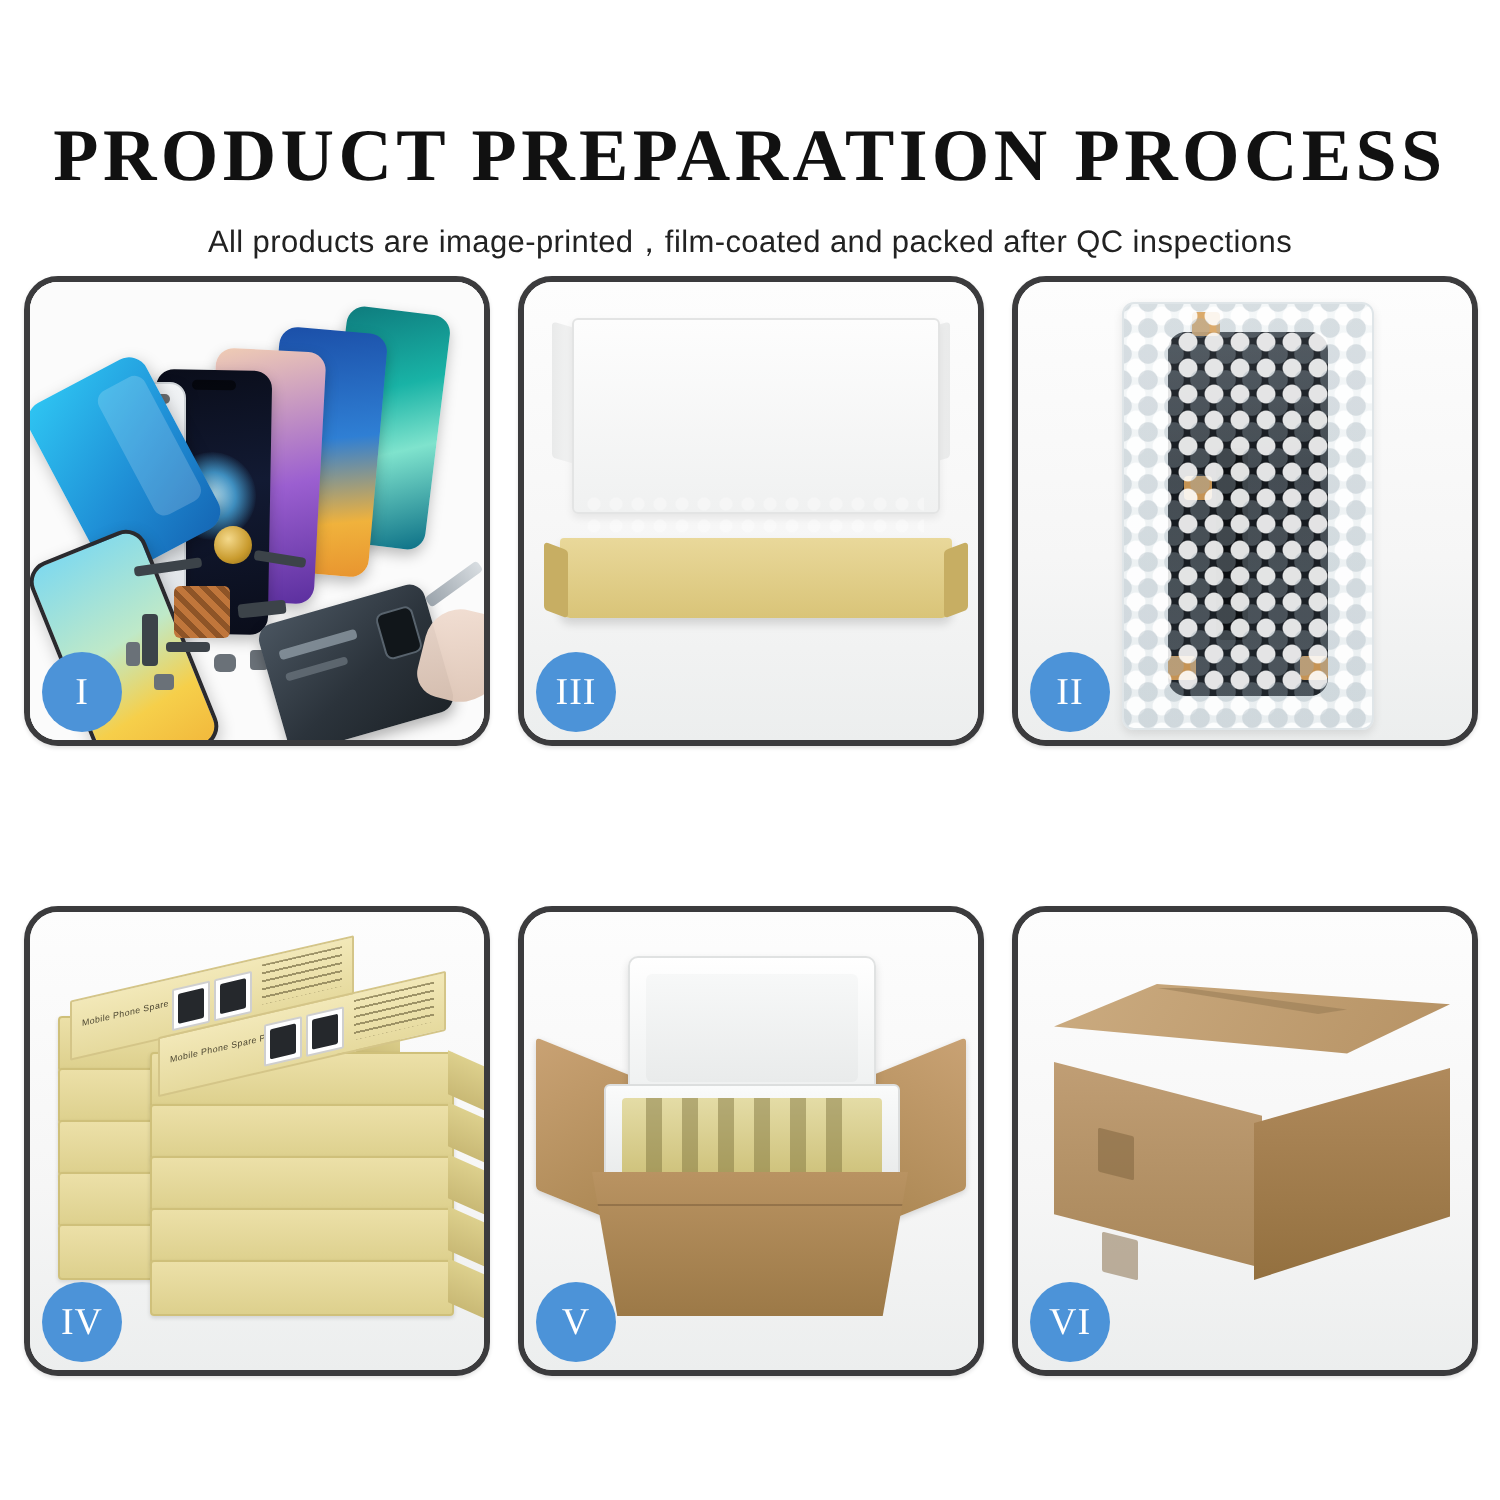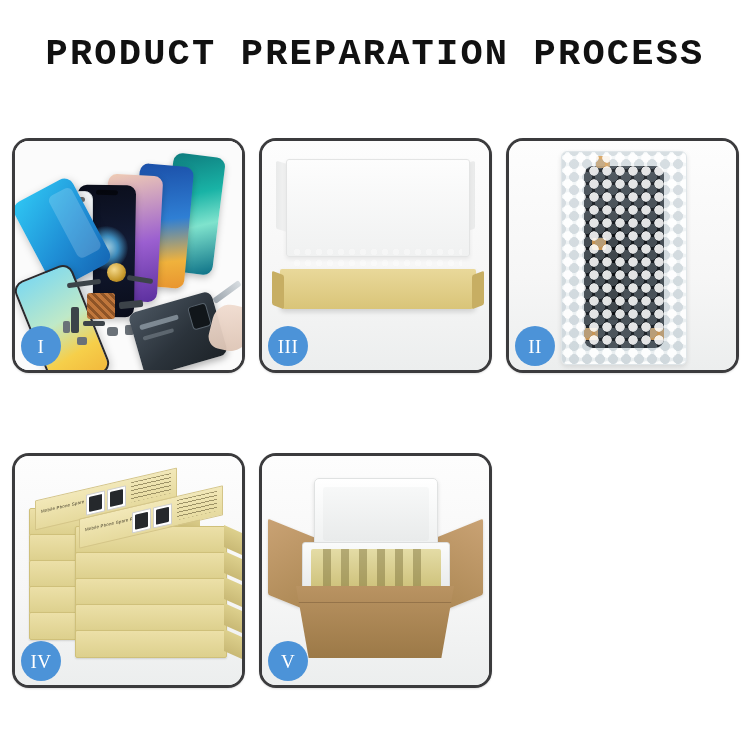--- a/index.html
+++ b/index.html
@@ -8,21 +8,22 @@
     font-family:"Liberation Sans","DejaVu Sans",sans-serif;
     overflow:hidden;position:relative;
   }
   .page{width:750px;height:750px;position:relative;}
 
   
   .header{padding-top:36px;text-align:center;}
   .title{
     font-size:37px;font-weight:700;letter-spacing:2.2px;
     color:#111;line-height:1.0;white-space:nowrap;
-    font-family:Liberation Mono, monospace;
+    font-family:Liberation Serif, serif;
+    margin-top:24px;
   }
   .subtitle{
     margin-top:14px;font-size:15.5px;color:#222;letter-spacing:.2px;
     white-space:nowrap;
   }
 
   
   .grid{
     position:absolute;left:12px;top:138px;width:726px;
     display:grid;grid-template-columns:233px 233px 233px;
@@ -193,20 +194,21 @@
   .c6-tab2{position:absolute;left:24px;top:126px;width:18px;height:20px;
     background:rgba(130,102,64,.5);transform:skewY(14deg);border-radius:1px;}
 </style>
 </head>
 <body>
 
 <div class="page">
 
   <div class="header">
     <div class="title">PRODUCT PREPARATION PROCESS</div>
+    <div class="subtitle">All products are image-printed，film-coated and packed after QC inspections</div>
   </div>
 
   <div class="grid">
 
     <div class="panel">
       <div class="panel-inner">
         <div class="p1-bg"></div>
         <div class="fan">
           <div class="ph s5"></div>
           <div class="ph s4"></div>
@@ -350,15 +352,28 @@
             <span class="bar" style="left:102px;"></span>
           </div>
         </div>
         <div class="c5-body">
             <span class="seam"></span>
           </div>
       </div>
       <div class="badge">V</div>
     </div>
 
+    <div class="panel">
+      <div class="panel-inner">
+        <div class="c6">
+          <div class="c6-top"></div>
+          <div class="c6-tape"></div>
+          <div class="c6-front"></div>
+          <div class="c6-side"></div>
+          <div class="c6-tab1"></div>
+          <div class="c6-tab2"></div>
+        </div>
+      </div>
+      <div class="badge">VI</div>
+    </div>
 
   </div>
 </div>
 
 </body></html>

